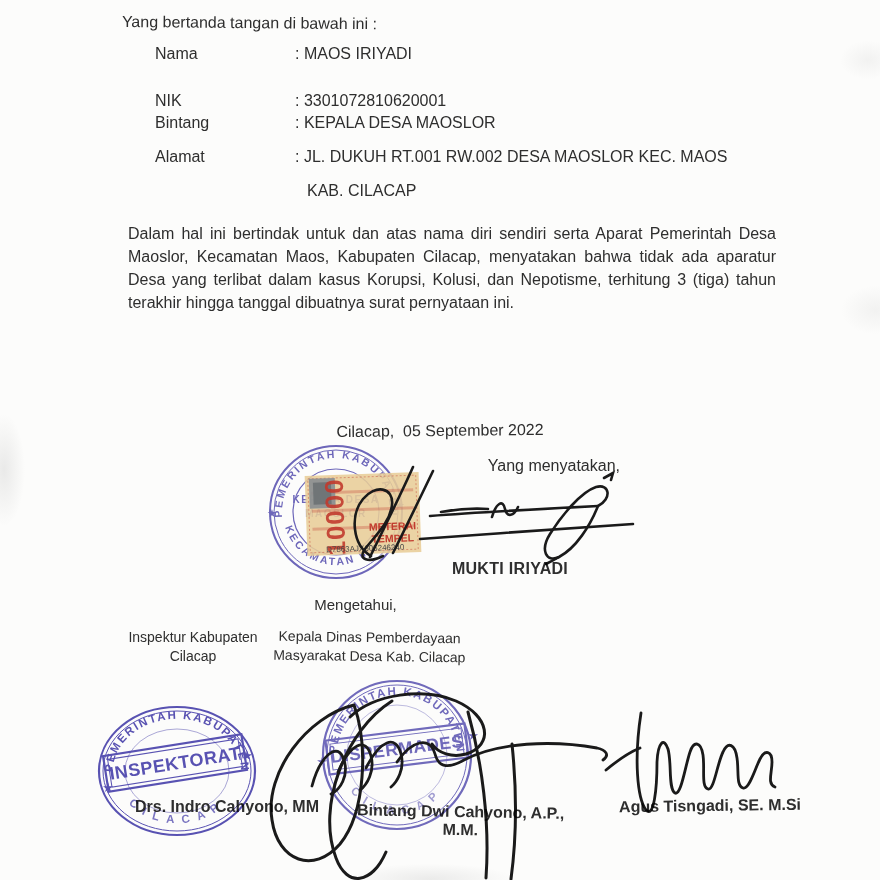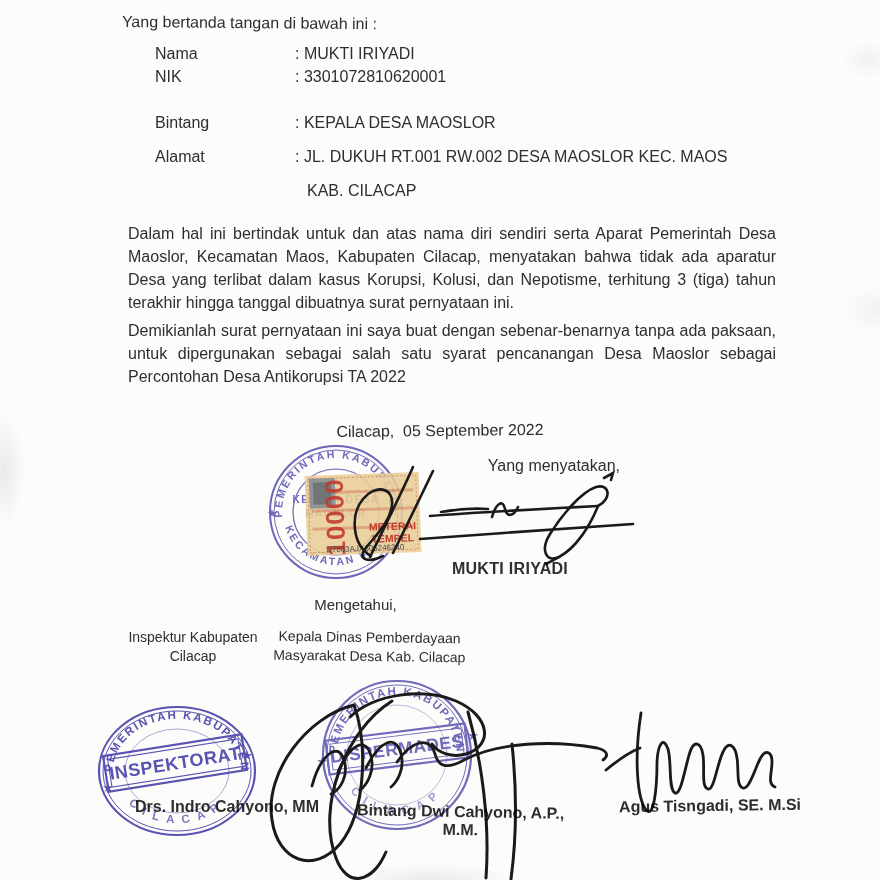--- a/index.html
+++ b/index.html
@@ -39,35 +39,34 @@
   .art text{font-family:"Liberation Sans","DejaVu Sans",sans-serif;}
 </style>
 </head>
 <body>
 
 <div class="page">
 
   <div class="abs intro">Yang bertanda tangan di bawah ini :</div>
 
   <div class="abs field" style="top:45px">
-    <span class="flabel">Nama</span><span>: MUKTI IRIYADI</span>
+    <span class="flabel">Nama</span><span>: MAOS IRIYADI</span>
   </div>
-  <div class="abs field" style="top:68px">
+  <div class="abs field" style="top:92px">
     <span class="flabel">NIK</span><span>: 3301072810620001</span>
   </div>
   <div class="abs field" style="top:114px">
     <span class="flabel">Bintang</span><span>: KEPALA DESA MAOSLOR</span>
   </div>
   <div class="abs field" style="top:148px">
     <span class="flabel">Alamat</span><span>: JL. DUKUH RT.001 RW.002 DESA MAOSLOR KEC. MAOS</span>
   </div>
   <div class="abs addr2">KAB. CILACAP</div>
 
   <p class="abs para p1">Dalam hal ini bertindak untuk dan atas nama diri sendiri serta Aparat Pemerintah Desa Maoslor, Kecamatan Maos, Kabupaten Cilacap, menyatakan bahwa tidak ada aparatur Desa yang terlibat dalam kasus Korupsi, Kolusi, dan Nepotisme, terhitung 3 (tiga) tahun terakhir hingga tanggal dibuatnya surat pernyataan ini.</p>
-  <p class="abs para p2">Demikianlah surat pernyataan ini saya buat dengan sebenar-benarnya tanpa ada paksaan, untuk dipergunakan sebagai salah satu syarat pencanangan Desa Maoslor sebagai Percontohan Desa Antikorupsi TA 2022</p>
 
   <div class="abs date">Cilacap,  05 September 2022</div>
   <div class="abs declare">Yang menyatakan,</div>
   <div class="abs signer">MUKTI IRIYADI</div>
   <div class="abs ack">Mengetahui,</div>
 
   <div class="abs wtitle c1">
     <span>Inspektur Kabupaten</span>
     <span>Cilacap</span>
   </div>

